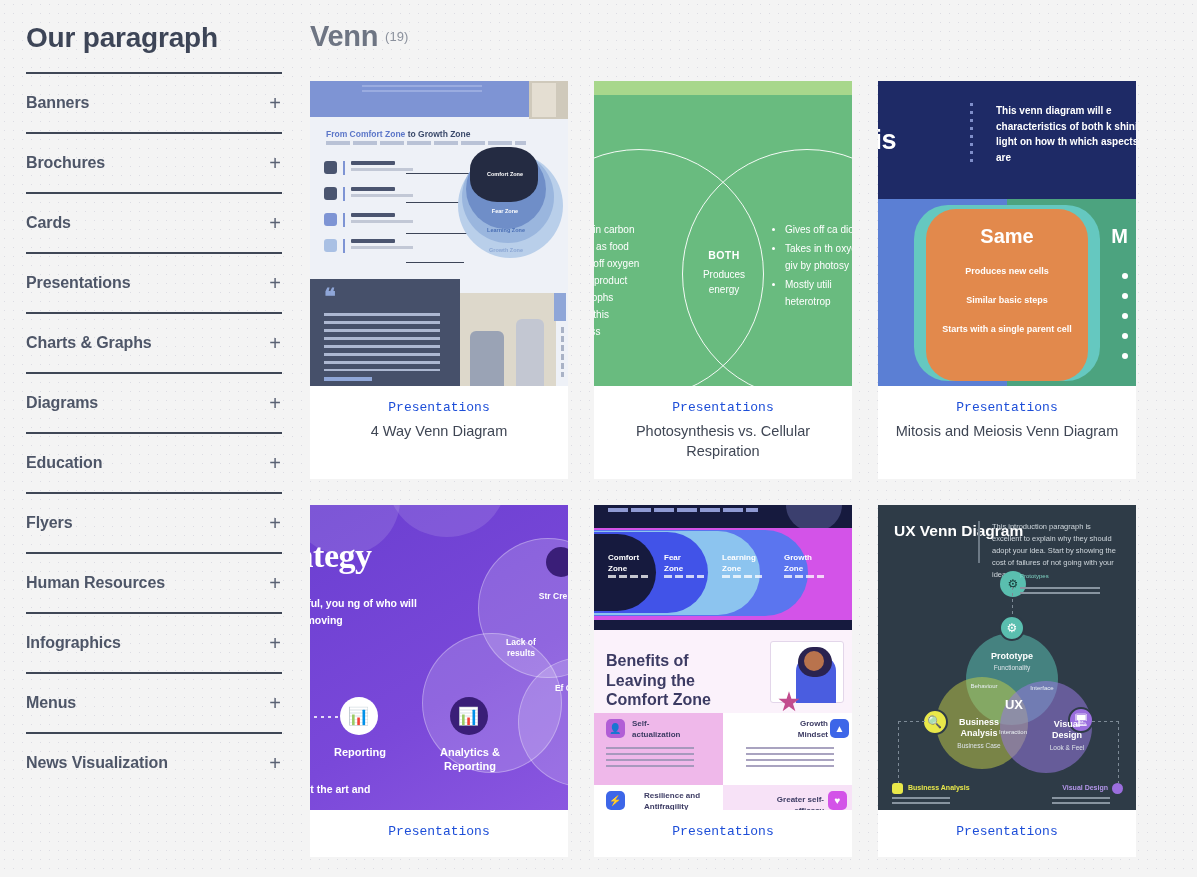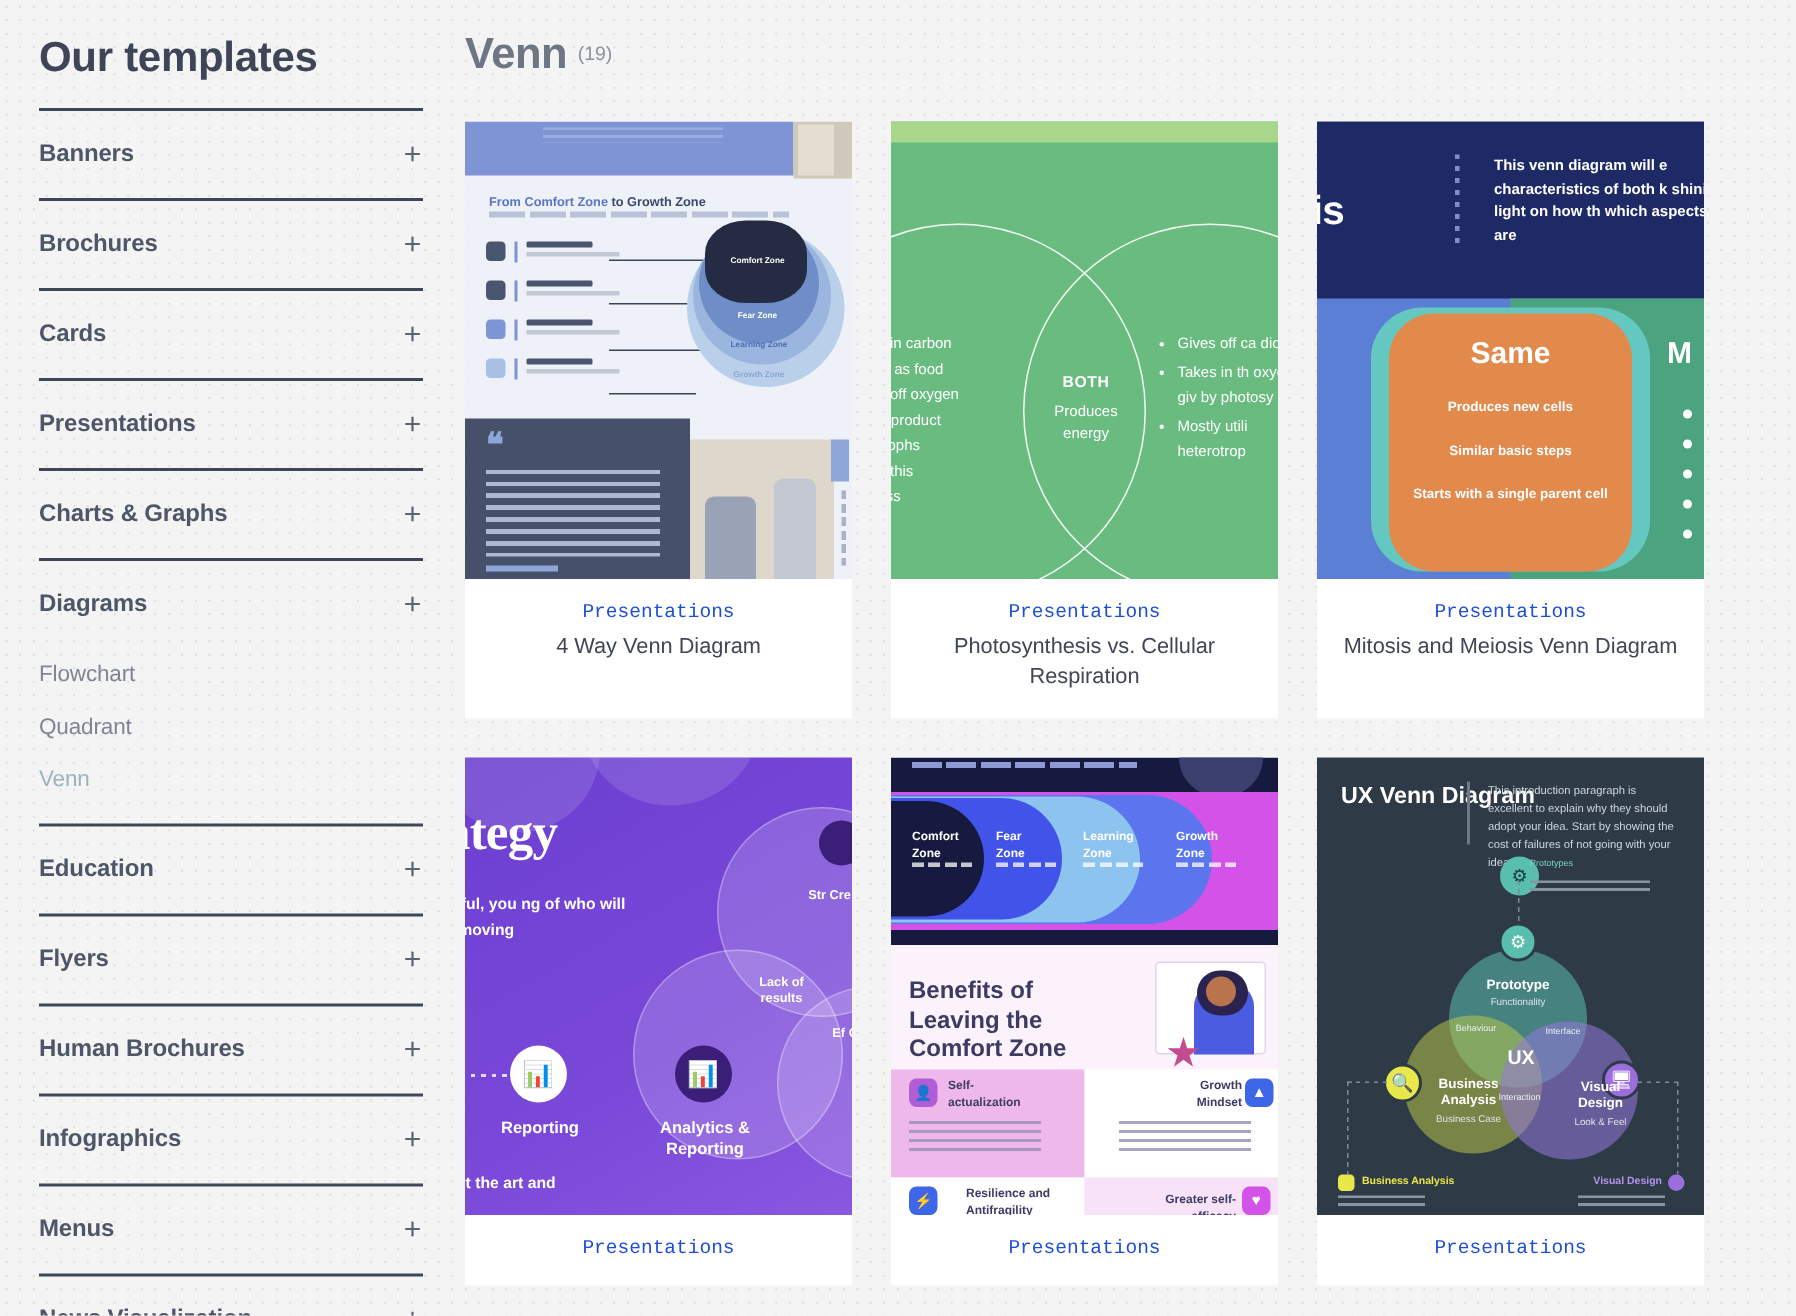--- a/index.html
+++ b/index.html
@@ -235,21 +235,21 @@
   .t6 .ftl{ position:absolute; font-size:7px; font-weight:700; }
   .t6 .ftp{ position:absolute; width:58px; height:8px;
     background:repeating-linear-gradient(#8894a0 0 2px,transparent 2px 5px);}
 </style>
 </head>
 <body>
 
 <div class="page">
 
   <aside class="sidebar">
-    <div class="sidebar-title">Our templates</div>
+    <div class="sidebar-title">Our paragraph</div>
     <div class="rule"></div>
 
     <div class="cat">
       <span class="cat-label">Banners</span>
       <span class="plus">+</span>
     </div>
     <div class="rule"></div>
 
     <div class="cat">
       <span class="cat-label">Brochures</span>
@@ -272,41 +272,36 @@
     <div class="cat">
       <span class="cat-label">Charts &amp; Graphs</span>
       <span class="plus">+</span>
     </div>
     <div class="rule"></div>
 
     <div class="cat">
       <span class="cat-label">Diagrams</span>
       <span class="plus">+</span>
     </div>
-    <div class="sub-wrap">
-      <div class="sub-item">Flowchart</div>
-      <div class="sub-item">Quadrant</div>
-      <div class="sub-item active">Venn</div>
-    </div>
     <div class="rule"></div>
 
     <div class="cat">
       <span class="cat-label">Education</span>
       <span class="plus">+</span>
     </div>
     <div class="rule"></div>
 
     <div class="cat">
       <span class="cat-label">Flyers</span>
       <span class="plus">+</span>
     </div>
     <div class="rule"></div>
 
     <div class="cat">
-      <span class="cat-label">Human Brochures</span>
+      <span class="cat-label">Human Resources</span>
       <span class="plus">+</span>
     </div>
     <div class="rule"></div>
 
     <div class="cat">
       <span class="cat-label">Infographics</span>
       <span class="plus">+</span>
     </div>
     <div class="rule"></div>
 
@@ -458,21 +453,21 @@
       <div class="card">
         <div class="thumb t4">
           <div class="blob b0"></div>
           <div class="blob b1"></div>
           <h2>rategy</h2>
           <div class="ptx">ccessful, you ng of who will ll the moving</div>
           <div class="cc cc1"></div>
           <div class="cc cc2"></div>
           <div class="cc cc3"></div>
           <div class="sm" style="left:212px;top:86px;width:62px;">Str Cre</div>
-          <div class="sm" style="left:182px;top:144px;width:58px;">Lack of results</div>
+          <div class="sm" style="left:182px;top:132px;width:58px;">Lack of results</div>
           <div class="sm" style="left:230px;top:178px;width:52px;">Ef Co</div>
           <div class="dash"></div>
           <div class="ico w" style="left:30px;top:192px;">📊</div>
           <div class="lb" style="left:8px;top:240px;width:84px;">Reporting</div>
           <div class="ico d" style="left:140px;top:192px;">📊</div>
           <div class="lb" style="left:112px;top:240px;width:96px;">Analytics &amp; Reporting</div>
           <div class="foot">an just the art and</div>
           <div class="cc" style="left:236px;top:42px;width:30px;height:30px;background:#3a1e78;border:none;"></div>
         </div>
         <div class="caption">

